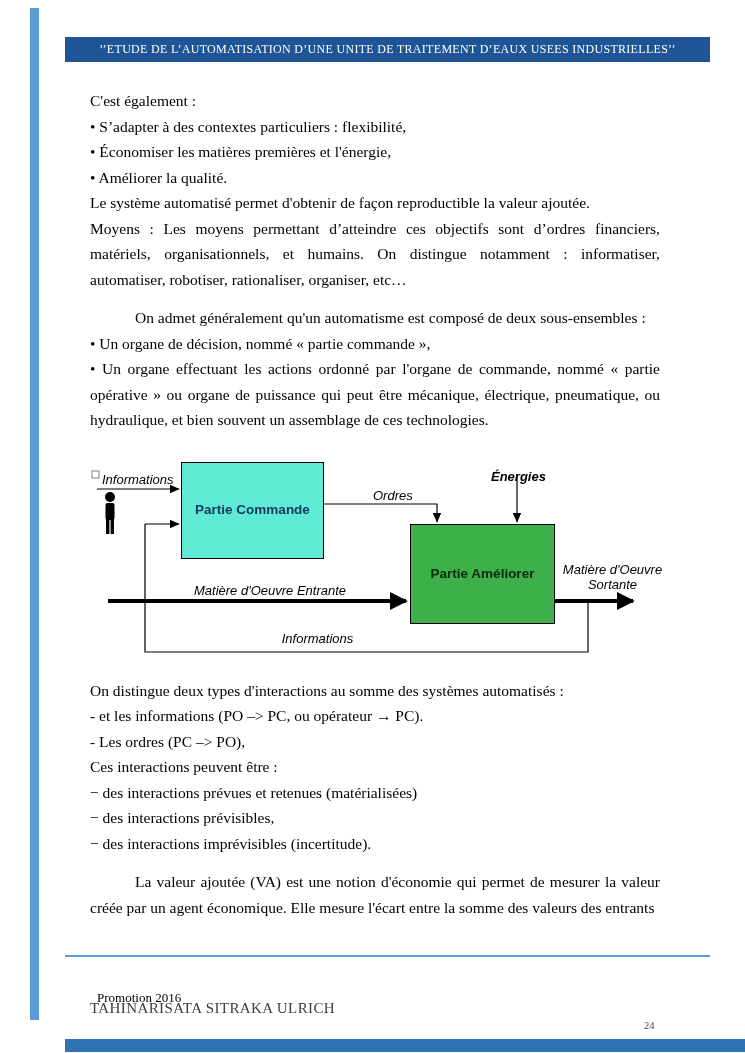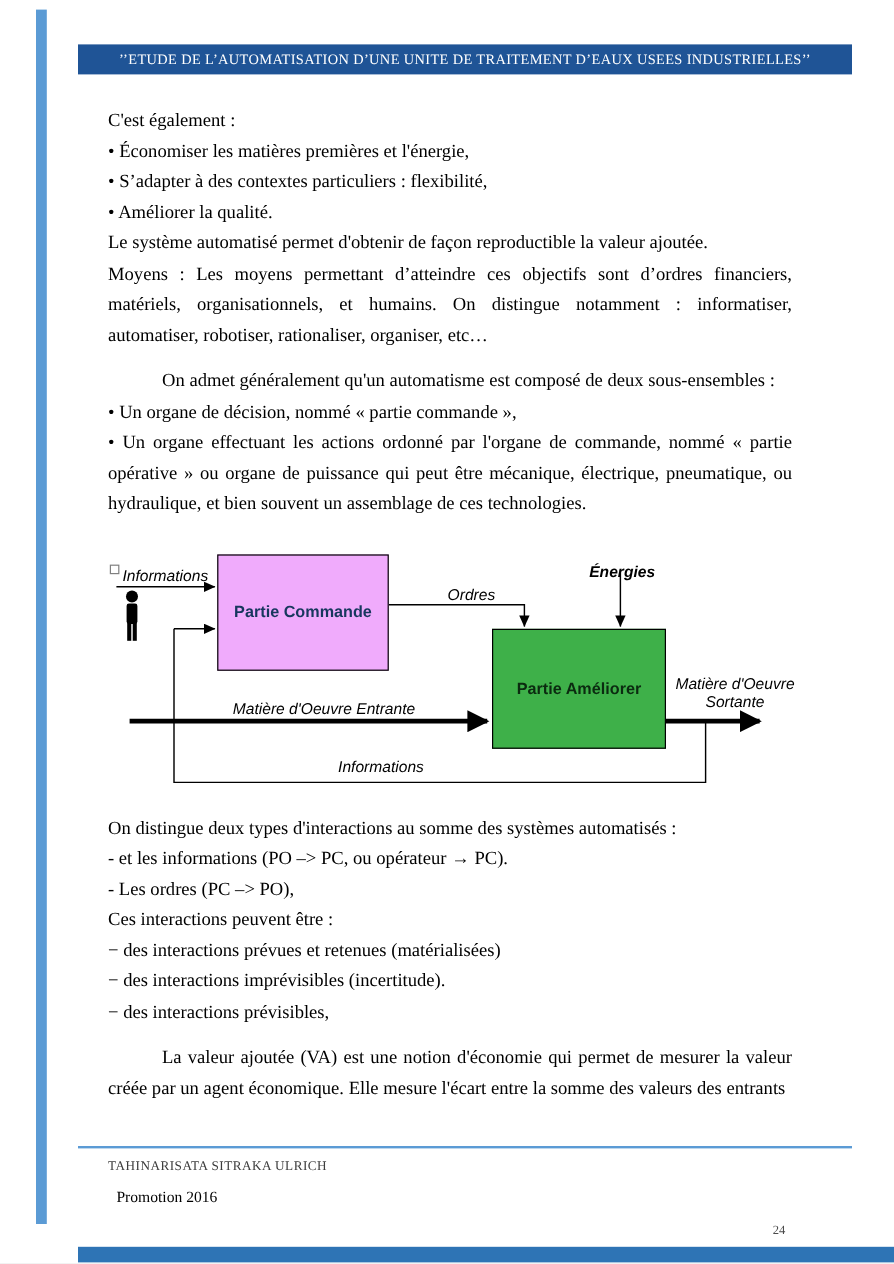--- a/index.html
+++ b/index.html
@@ -39,42 +39,42 @@
     position:absolute; border:1px solid #000; display:flex;
     align-items:center; justify-content:center;
     font-weight:bold; font-size:13.5px;
   }
   .dbox.pc { left:96px; top:13px; width:143px; height:97px; color:#17375E; }
   .dbox.po { left:325px; top:75px; width:145px; height:100px; color:#0b2b10; }
 
   
   .footer-rule { position:absolute; left:65px; top:955px; width:645px; height:2px; }
   .footer-author {
-    position:absolute; left:90px; top:966px; font-size:11px;
+    position:absolute; left:90px; top:1000px; font-size:15px;
     letter-spacing:0.4px; color:#3d3d3d;
   }
   .footer-page { position:absolute; left:644px; top:1020px; font-size:10.5px; color:#4a4a4a; }
   .footer-promotion { position:absolute; left:97px; top:990px; font-size:13px; color:#000; }
   .bottom-bar { position:absolute; left:65px; top:1039px; width:680px; height:13px; }
 </style>
 </head>
 <body>
 
 <div class="page">
 
   <div class="left-bar" style="background-color: rgb(91, 155, 213);"></div>
 
   <div class="header-bar" style="background-color: rgb(31, 84, 150);">
     <span class="htxt">’’ETUDE DE L’AUTOMATISATION D’UNE UNITE DE TRAITEMENT D’EAUX USEES INDUSTRIELLES’’</span>
   </div>
 
   <div class="content">
     <p>C'est également :</p>
+    <p>• S’adapter à des contextes particuliers : flexibilité,</p>
     <p>• Économiser les matières premières et l'énergie,</p>
-    <p>• S’adapter à des contextes particuliers : flexibilité,</p>
     <p>• Améliorer la qualité.</p>
     <p>Le système automatisé permet d'obtenir de façon reproductible la valeur ajoutée.</p>
     <p class="just">Moyens : Les moyens permettant d’atteindre ces objectifs sont d’ordres financiers, matériels, organisationnels, et humains. On distingue notamment : informatiser, automatiser, robotiser, rationaliser, organiser, etc…</p>
     <div class="gap"></div>
     <p class="indent">On admet généralement qu'un automatisme est composé de deux sous-ensembles :</p>
     <p>• Un organe de décision, nommé « partie commande »,</p>
     <p class="just">• Un organe effectuant les actions ordonné par l'organe de commande, nommé « partie opérative » ou organe de puissance qui peut être mécanique, électrique, pneumatique, ou hydraulique, et bien souvent un assemblage de ces technologies.</p>
 
     <div class="diagram">
       <svg class="wires" width="580" height="215" viewBox="0 0 580 215">
@@ -106,21 +106,21 @@
 
         <line x1="23" y1="152" x2="321" y2="152" stroke="#000" stroke-width="4" marker-end="url(#arrT)"></line>
 
         <line x1="470" y1="152" x2="548" y2="152" stroke="#000" stroke-width="4" marker-end="url(#arrT)"></line>
 
         <polyline points="503,152 503,203 60,203 60,75" fill="none" stroke="#000" stroke-width="1.2"></polyline>
       </svg>
 
       <span class="dlabel" style="left:17px; top:23px;">Informations</span>
 
-      <div class="dbox pc" style="background-color: #f0abfc;">
+      <div class="dbox pc" style="background-color: #5eead4;">
         <span>Partie Commande</span>
       </div>
 
       <span class="dlabel" style="left:288px; top:39px;">Ordres</span>
 
       <span class="dlabel" style="left:406px; top:20px;font-weight:bold;">Énergies</span>
 
       <div class="dbox po" style="background-color: rgb(62, 176, 73);">
         <span>Partie Améliorer</span>
       </div>
@@ -130,22 +130,22 @@
       <span class="dlabel center" style="left:475px; top:113px; width:105px;font-style:italic;">Matière d'Oeuvre Sortante</span>
 
       <span class="dlabel center" style="left:185px; top:182px; width:95px;">Informations</span>
     </div>
 
     <p>On distingue deux types d'interactions au somme des systèmes automatisés :</p>
     <p>- et les informations (PO –&gt; PC, ou opérateur → PC).</p>
     <p>- Les ordres (PC –&gt; PO),</p>
     <p>Ces interactions peuvent être :</p>
     <p>− des interactions prévues et retenues (matérialisées)</p>
+    <p>− des interactions prévisibles,</p>
     <p>− des interactions imprévisibles (incertitude).</p>
-    <p>− des interactions prévisibles,</p>
     <div class="gap"></div>
     <p class="just indent">La valeur ajoutée (VA) est une notion d'économie qui permet de mesurer la valeur créée par un agent économique. Elle mesure l'écart entre la somme des valeurs des entrants</p>
   </div>
 
   <div class="footer-rule" style="background-color: rgb(91, 155, 213);"></div>
   <div class="footer-author">TAHINARISATA SITRAKA ULRICH</div>
   <div class="footer-page">24</div>
   <div class="footer-promotion">Promotion 2016</div>
   <div class="bottom-bar" style="background-color: rgb(46, 116, 181);"></div>
 

